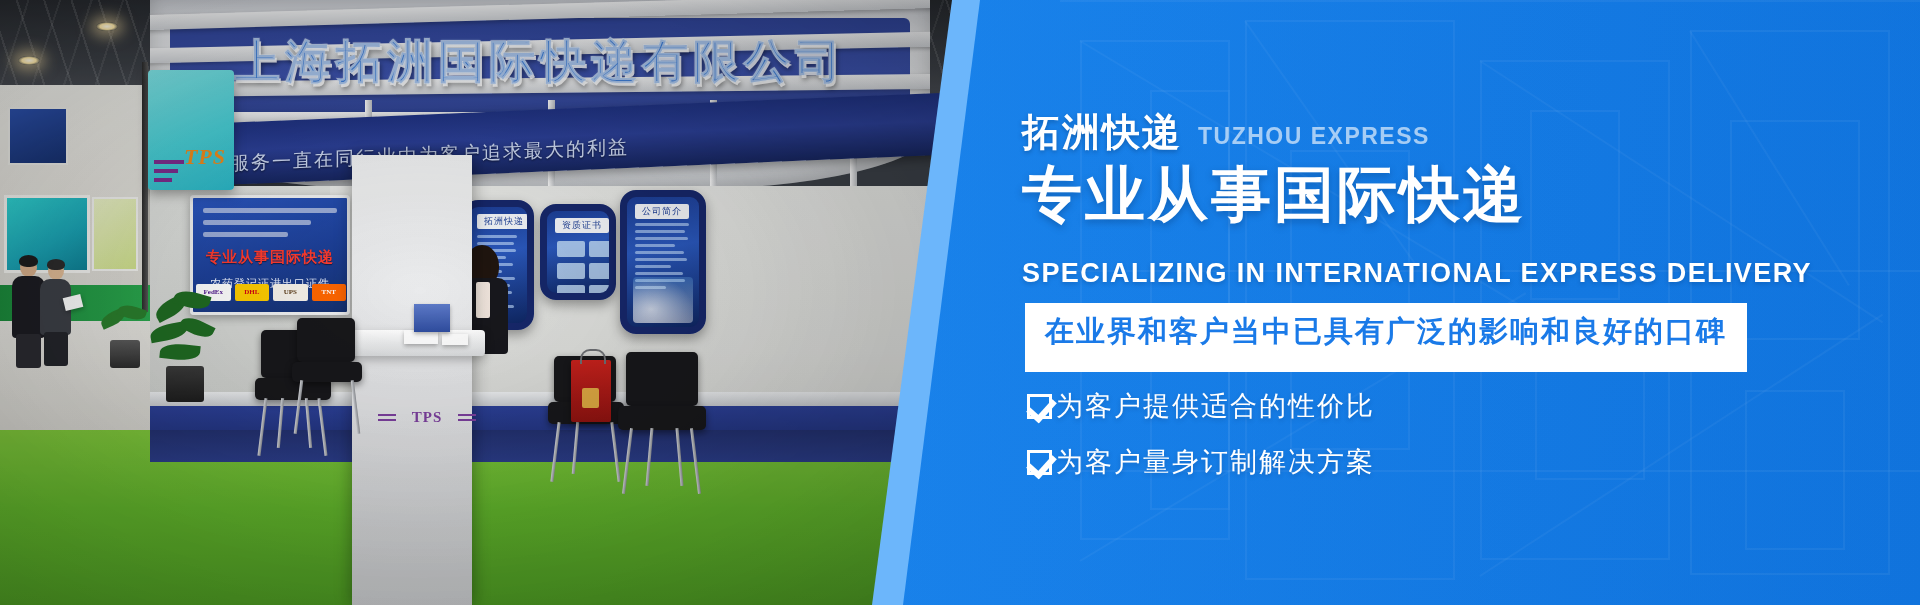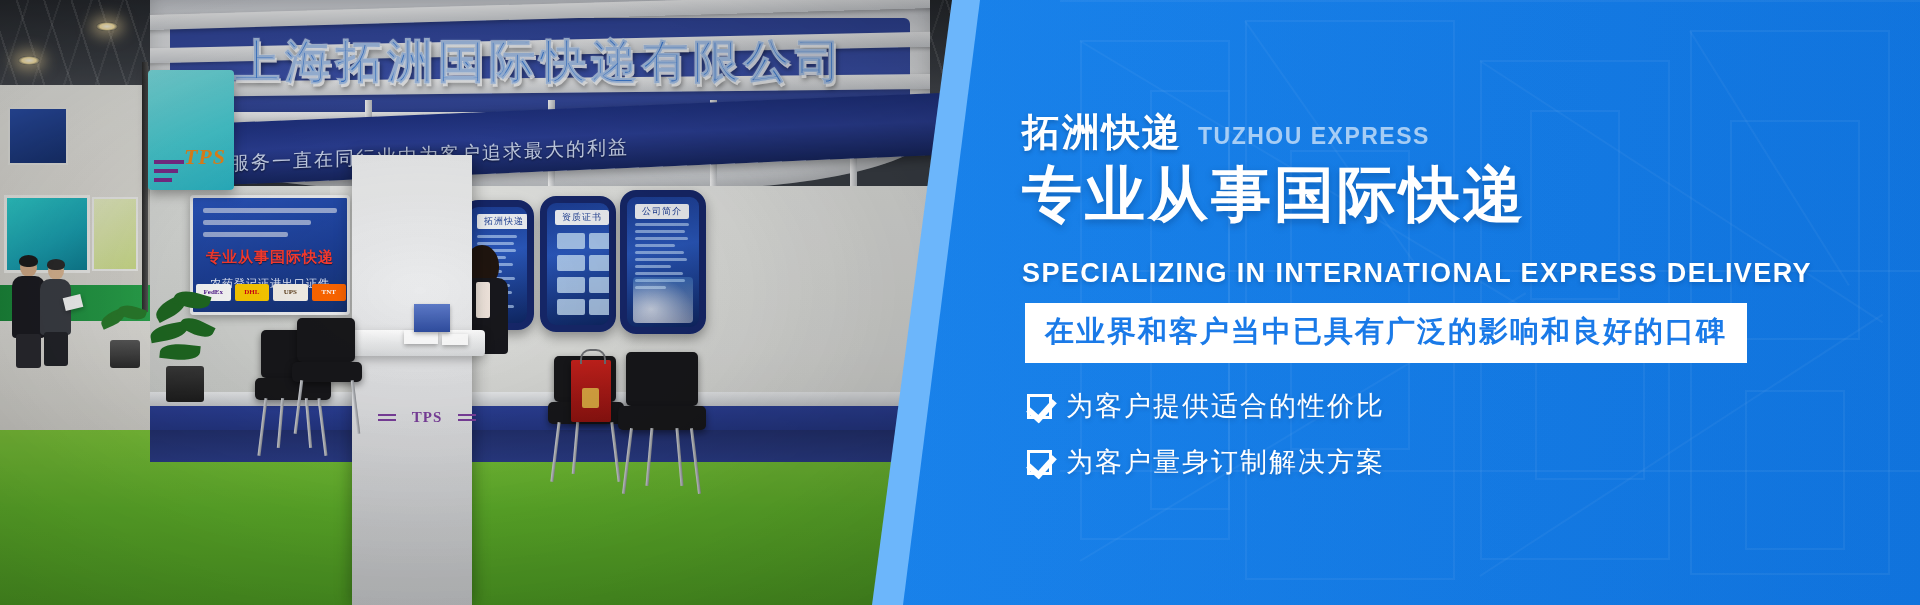--- a/index.html
+++ b/index.html
@@ -310,31 +310,31 @@
   }
   .subhead{
     position:absolute;left:0;top:258px;
     font-size:27px;font-weight:bold;letter-spacing:1.4px;color:#ffffff;
     white-space:nowrap;
     text-shadow:0 2px 4px rgba(0,45,100,.28);
   }
   .ribbon{
     position:absolute;left:3px;top:303px;
     background:#ffffff;
-    padding:9px 20px 11px 20px;
+    padding:9px 20px 20px 20px;
     white-space:nowrap;
     text-align:center;
   }
   .ribbon span{
     font-family:"Liberation Serif","DejaVu Serif",serif;
     font-size:29px;font-weight:bold;letter-spacing:2px;color:#1a7ae8;
   }
   .bullets{position:absolute;left:5px;top:378px;}
   .bullet{
-    display:flex;align-items:center;gap:14px;height:56px;
+    display:flex;align-items:center;gap:4px;height:56px;
   }
   .chk{
     position:relative;width:25px;height:25px;
     border:3px solid #ffffff;flex:0 0 auto;
   }
   .chk:after{
     content:"";position:absolute;left:3px;top:-3px;
     width:11px;height:21px;
     border-right:6px solid #ffffff;border-bottom:6px solid #ffffff;
     transform:rotate(42deg);
@@ -420,21 +420,21 @@
         <div class="pl" style="width:70%"></div>
           <div class="pl" style="width:85%"></div>
           <div class="pl" style="width:60%"></div>
         <div class="pl" style="width:90%"></div>
           <div class="pl" style="width:78%"></div>
           <div class="pl" style="width:83%"></div>
         <div class="pl" style="width:66%"></div>
           <div class="pl" style="width:88%"></div>
       </div>
     </div>
-    <div class="poster" style="left:540px;top:196px;width:76px;height:136px;">
+    <div class="poster" style="left:540px;top:204px;width:76px;height:96px;">
       <div class="poster-title">资质证书</div>
       <div class="poster-chip" style="left:10px;top:30px;"></div>
       <div class="poster-chip" style="left:42px;top:30px;"></div>
       <div class="poster-chip" style="left:10px;top:52px;"></div>
       <div class="poster-chip" style="left:42px;top:52px;"></div>
       <div class="poster-chip" style="left:10px;top:74px;"></div>
       <div class="poster-chip" style="left:42px;top:74px;"></div>
       <div class="poster-chip" style="left:10px;top:96px;"></div>
       <div class="poster-chip" style="left:42px;top:96px;"></div>
     </div>

